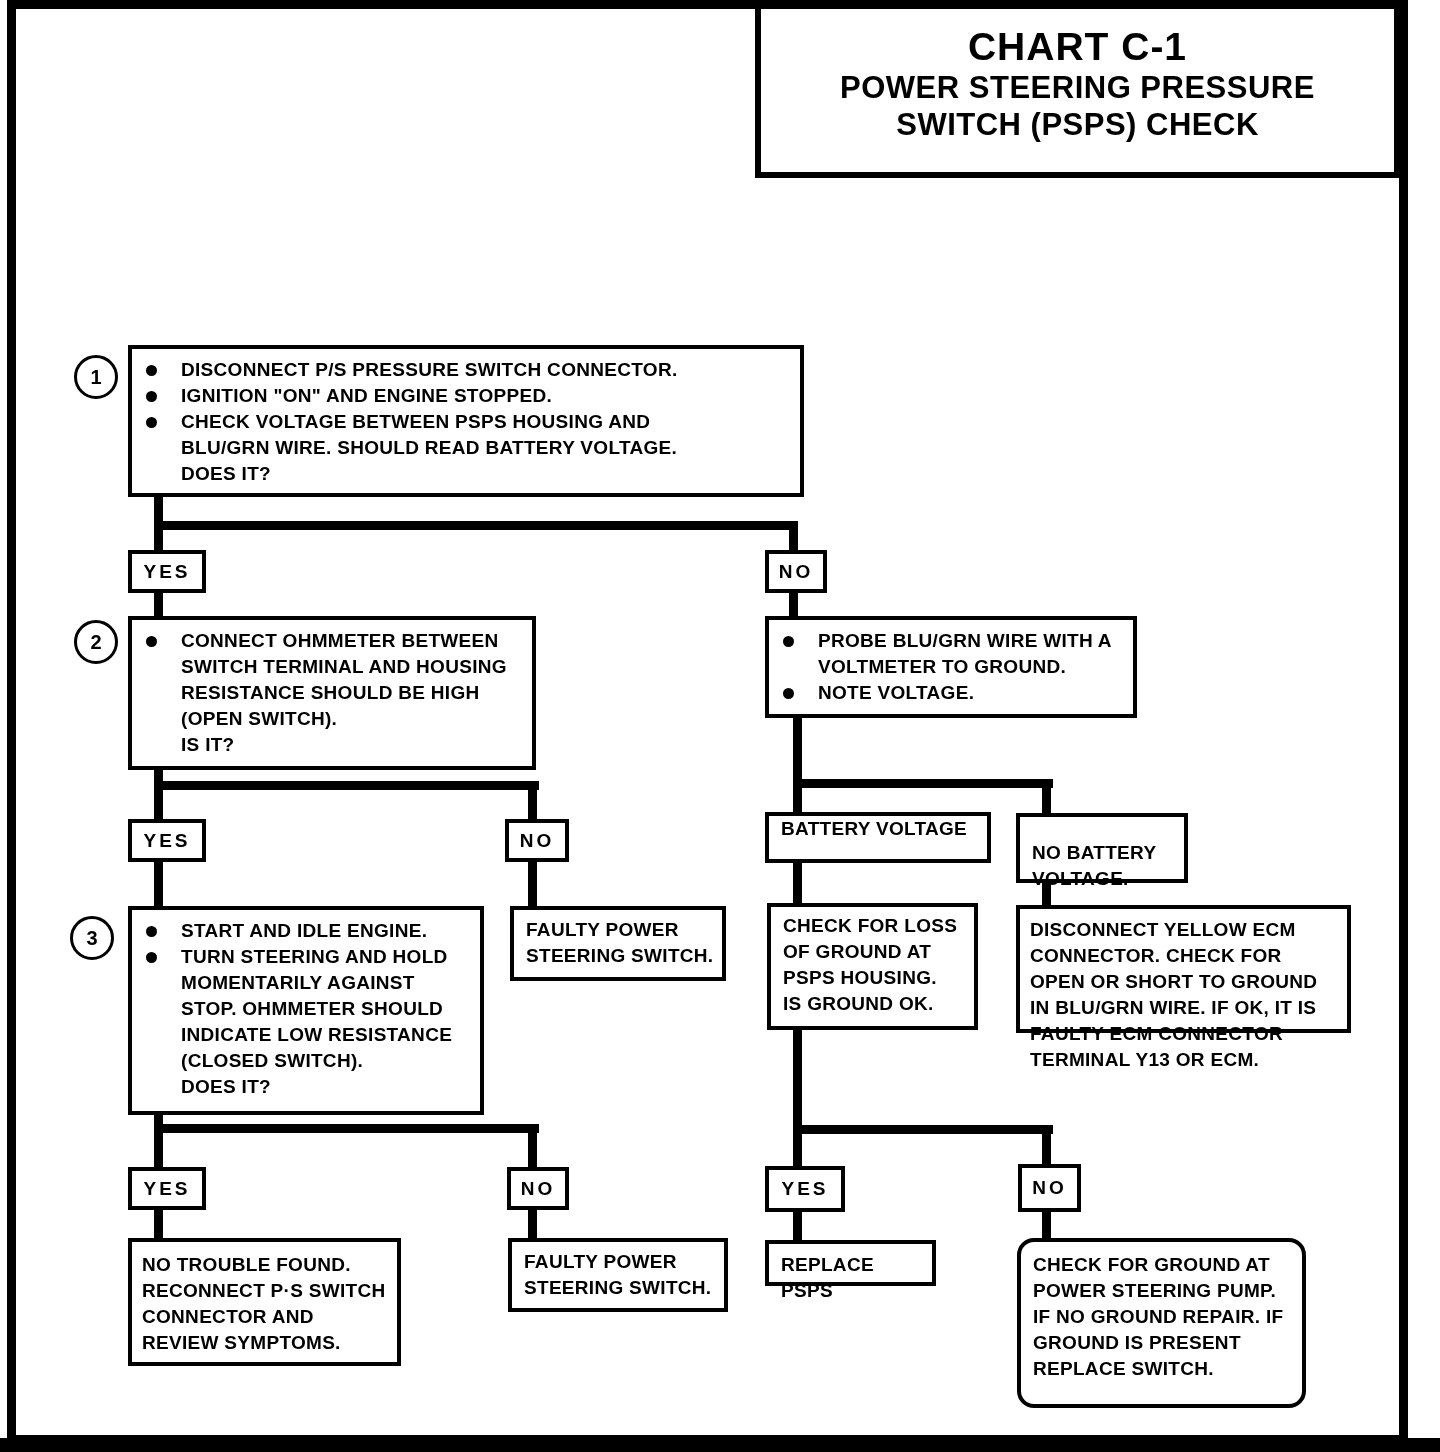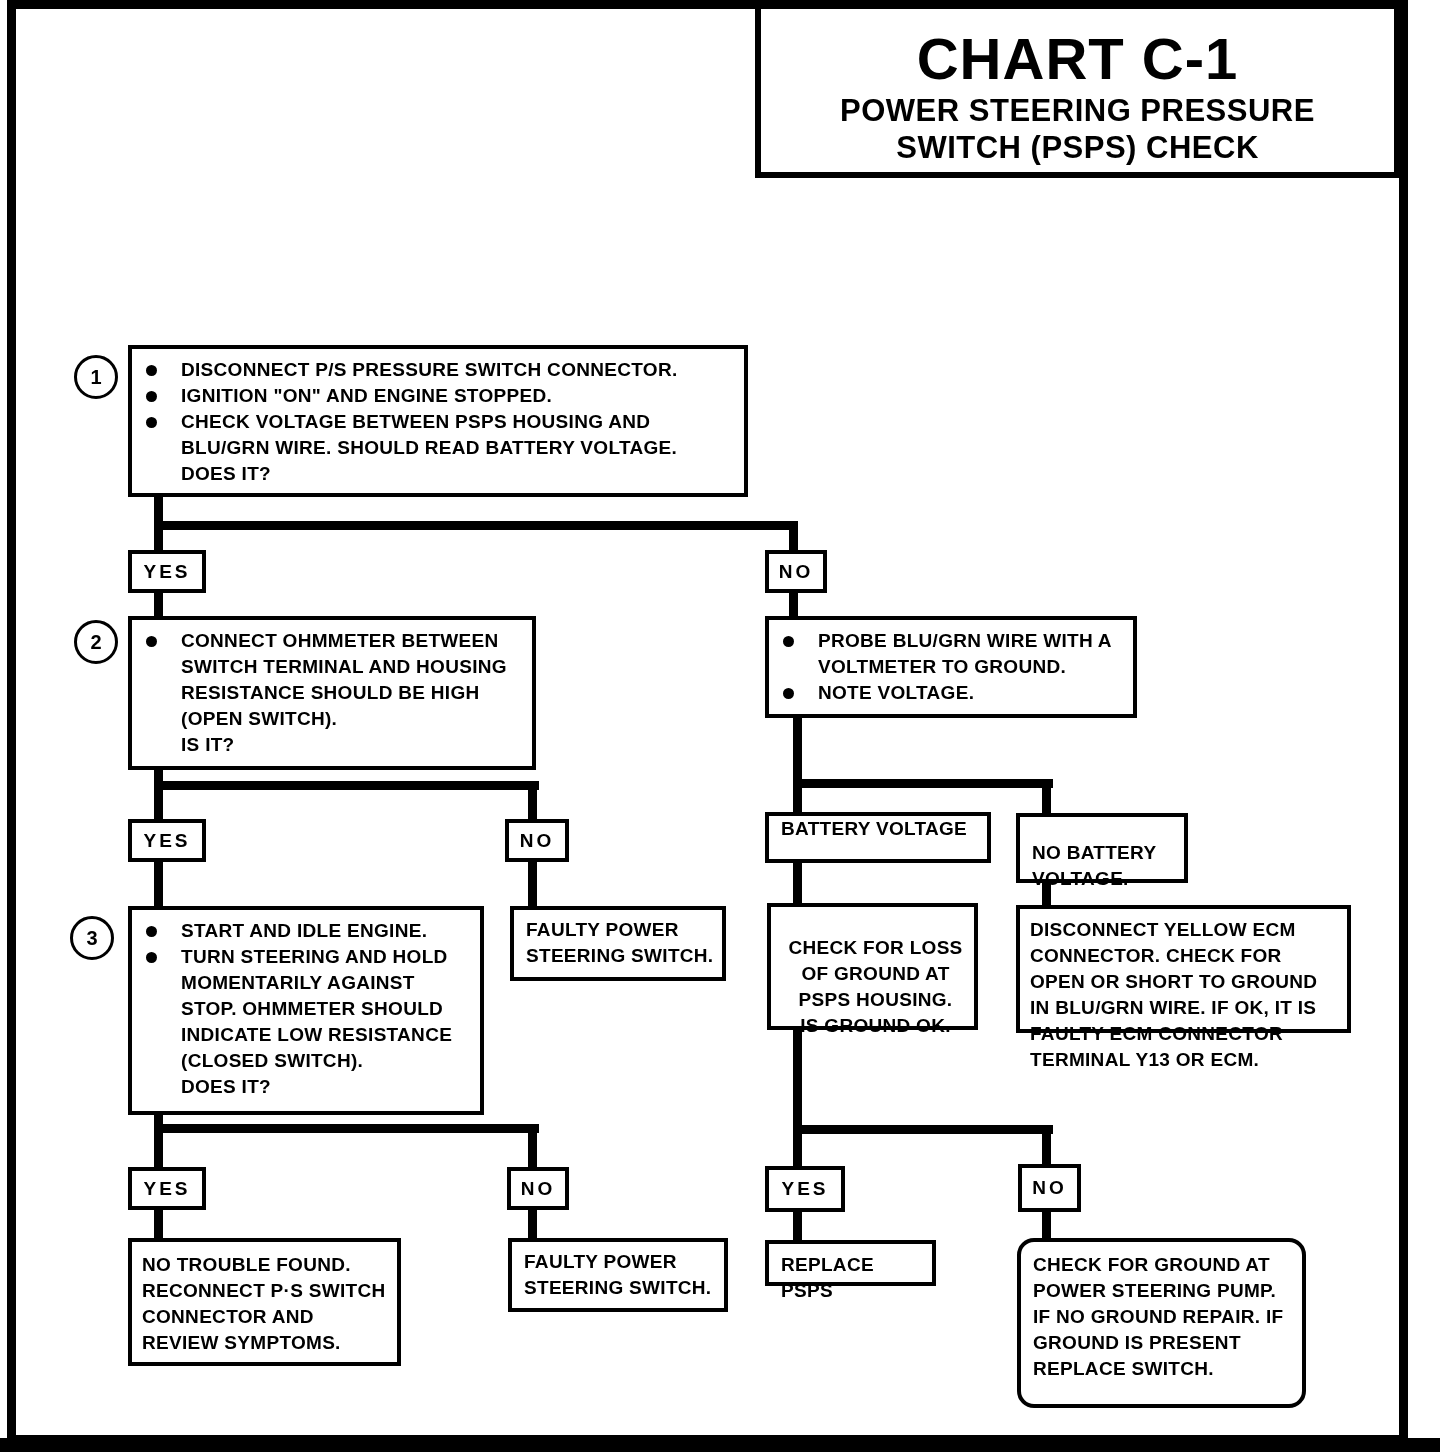--- a/index.html
+++ b/index.html
@@ -4,21 +4,21 @@
 <style>
   html,body{margin:0;padding:0;background:#e8e8e8;}
   .page{
     position:relative;width:1440px;height:1452px;background:#ffffff;
     font-family:"Liberation Sans", sans-serif;font-weight:bold;color:#000;
     overflow:hidden;
   }
   .frame{position:absolute;left:7px;top:0;width:1401px;height:1444px;border:9px solid #000;box-sizing:border-box;}
   .bottombar{position:absolute;left:0;top:1438px;width:1440px;height:14px;background:#000;}
   .titlebox{position:absolute;left:755px;top:3px;width:645px;height:175px;border:6px solid #000;box-sizing:border-box;background:#fff;text-align:center;}
-  .t1{font-size:58px;letter-spacing:1px;margin-top:16px;}
+  .t1{font-size:39px;letter-spacing:1px;margin-top:16px;}
   .t2{font-size:31px;line-height:37px;letter-spacing:0.5px;}
   .ln{position:absolute;background:#000;}
   .box{position:absolute;border:4px solid #000;background:#fff;box-sizing:border-box;}
   .lbl{display:flex;align-items:center;justify-content:center;font-size:19px;letter-spacing:3px;}
   .txt{white-space:pre-line;font-size:19px;line-height:26px;letter-spacing:0.3px;padding:9px 6px 0 12px;}
   .steps{padding:8px 6px 0 14px;}
   .brow{display:flex;}
   .dot{width:11px;height:11px;border-radius:50%;background:#000;flex:0 0 11px;margin:8px 24px 0 0;}
   .btxt{white-space:pre-line;font-size:19px;line-height:26px;letter-spacing:0.3px;}
   .circ{position:absolute;width:44px;height:44px;border:3px solid #000;border-radius:50%;box-sizing:border-box;
@@ -72,21 +72,21 @@
   <div class="circ" style="left:74px;top:355px;">
     <span>1</span>
   </div>
   <div class="circ" style="left:74px;top:620px;">
     <span>2</span>
   </div>
   <div class="circ" style="left:70px;top:916px;">
     <span>3</span>
   </div>
 
-  <div class="box steps" style="left:128px;top:345px;width:620px;height:152px;">
+  <div class="box steps" style="left:128px;top:345px;width:676px;height:152px;">
     <div class="brow">
       <span class="dot"></span>
       <span class="btxt">DISCONNECT P/S PRESSURE SWITCH CONNECTOR.</span>
     </div>
     <div class="brow">
       <span class="dot"></span>
       <span class="btxt">IGNITION "ON" AND ENGINE STOPPED.</span>
     </div>
     <div class="brow">
       <span class="dot"></span>
@@ -148,21 +148,21 @@
 DOES IT?</span>
     </div>
   </div>
 
   <div class="box" style="left:510px;top:906px;width:216px;height:75px;">
     <div class="txt" style="padding-top:7px;">FAULTY POWER
 STEERING SWITCH.</div>
   </div>
 
   <div class="box" style="left:767px;top:903px;width:211px;height:127px;">
-    <div class="txt" style="padding-top:28px;text-align:center;">CHECK FOR LOSS
+    <div class="txt" style="padding-top:6px;">CHECK FOR LOSS
 OF GROUND AT
 PSPS HOUSING.
 IS GROUND OK.</div>
   </div>
   <div class="box" style="left:1016px;top:905px;width:335px;height:128px;">
     <div class="txt" style="padding:8px 4px 0 10px;">DISCONNECT YELLOW ECM
 CONNECTOR. CHECK FOR
 OPEN OR SHORT TO GROUND
 IN BLU/GRN WIRE.  IF OK, IT IS
 FAULTY ECM CONNECTOR

